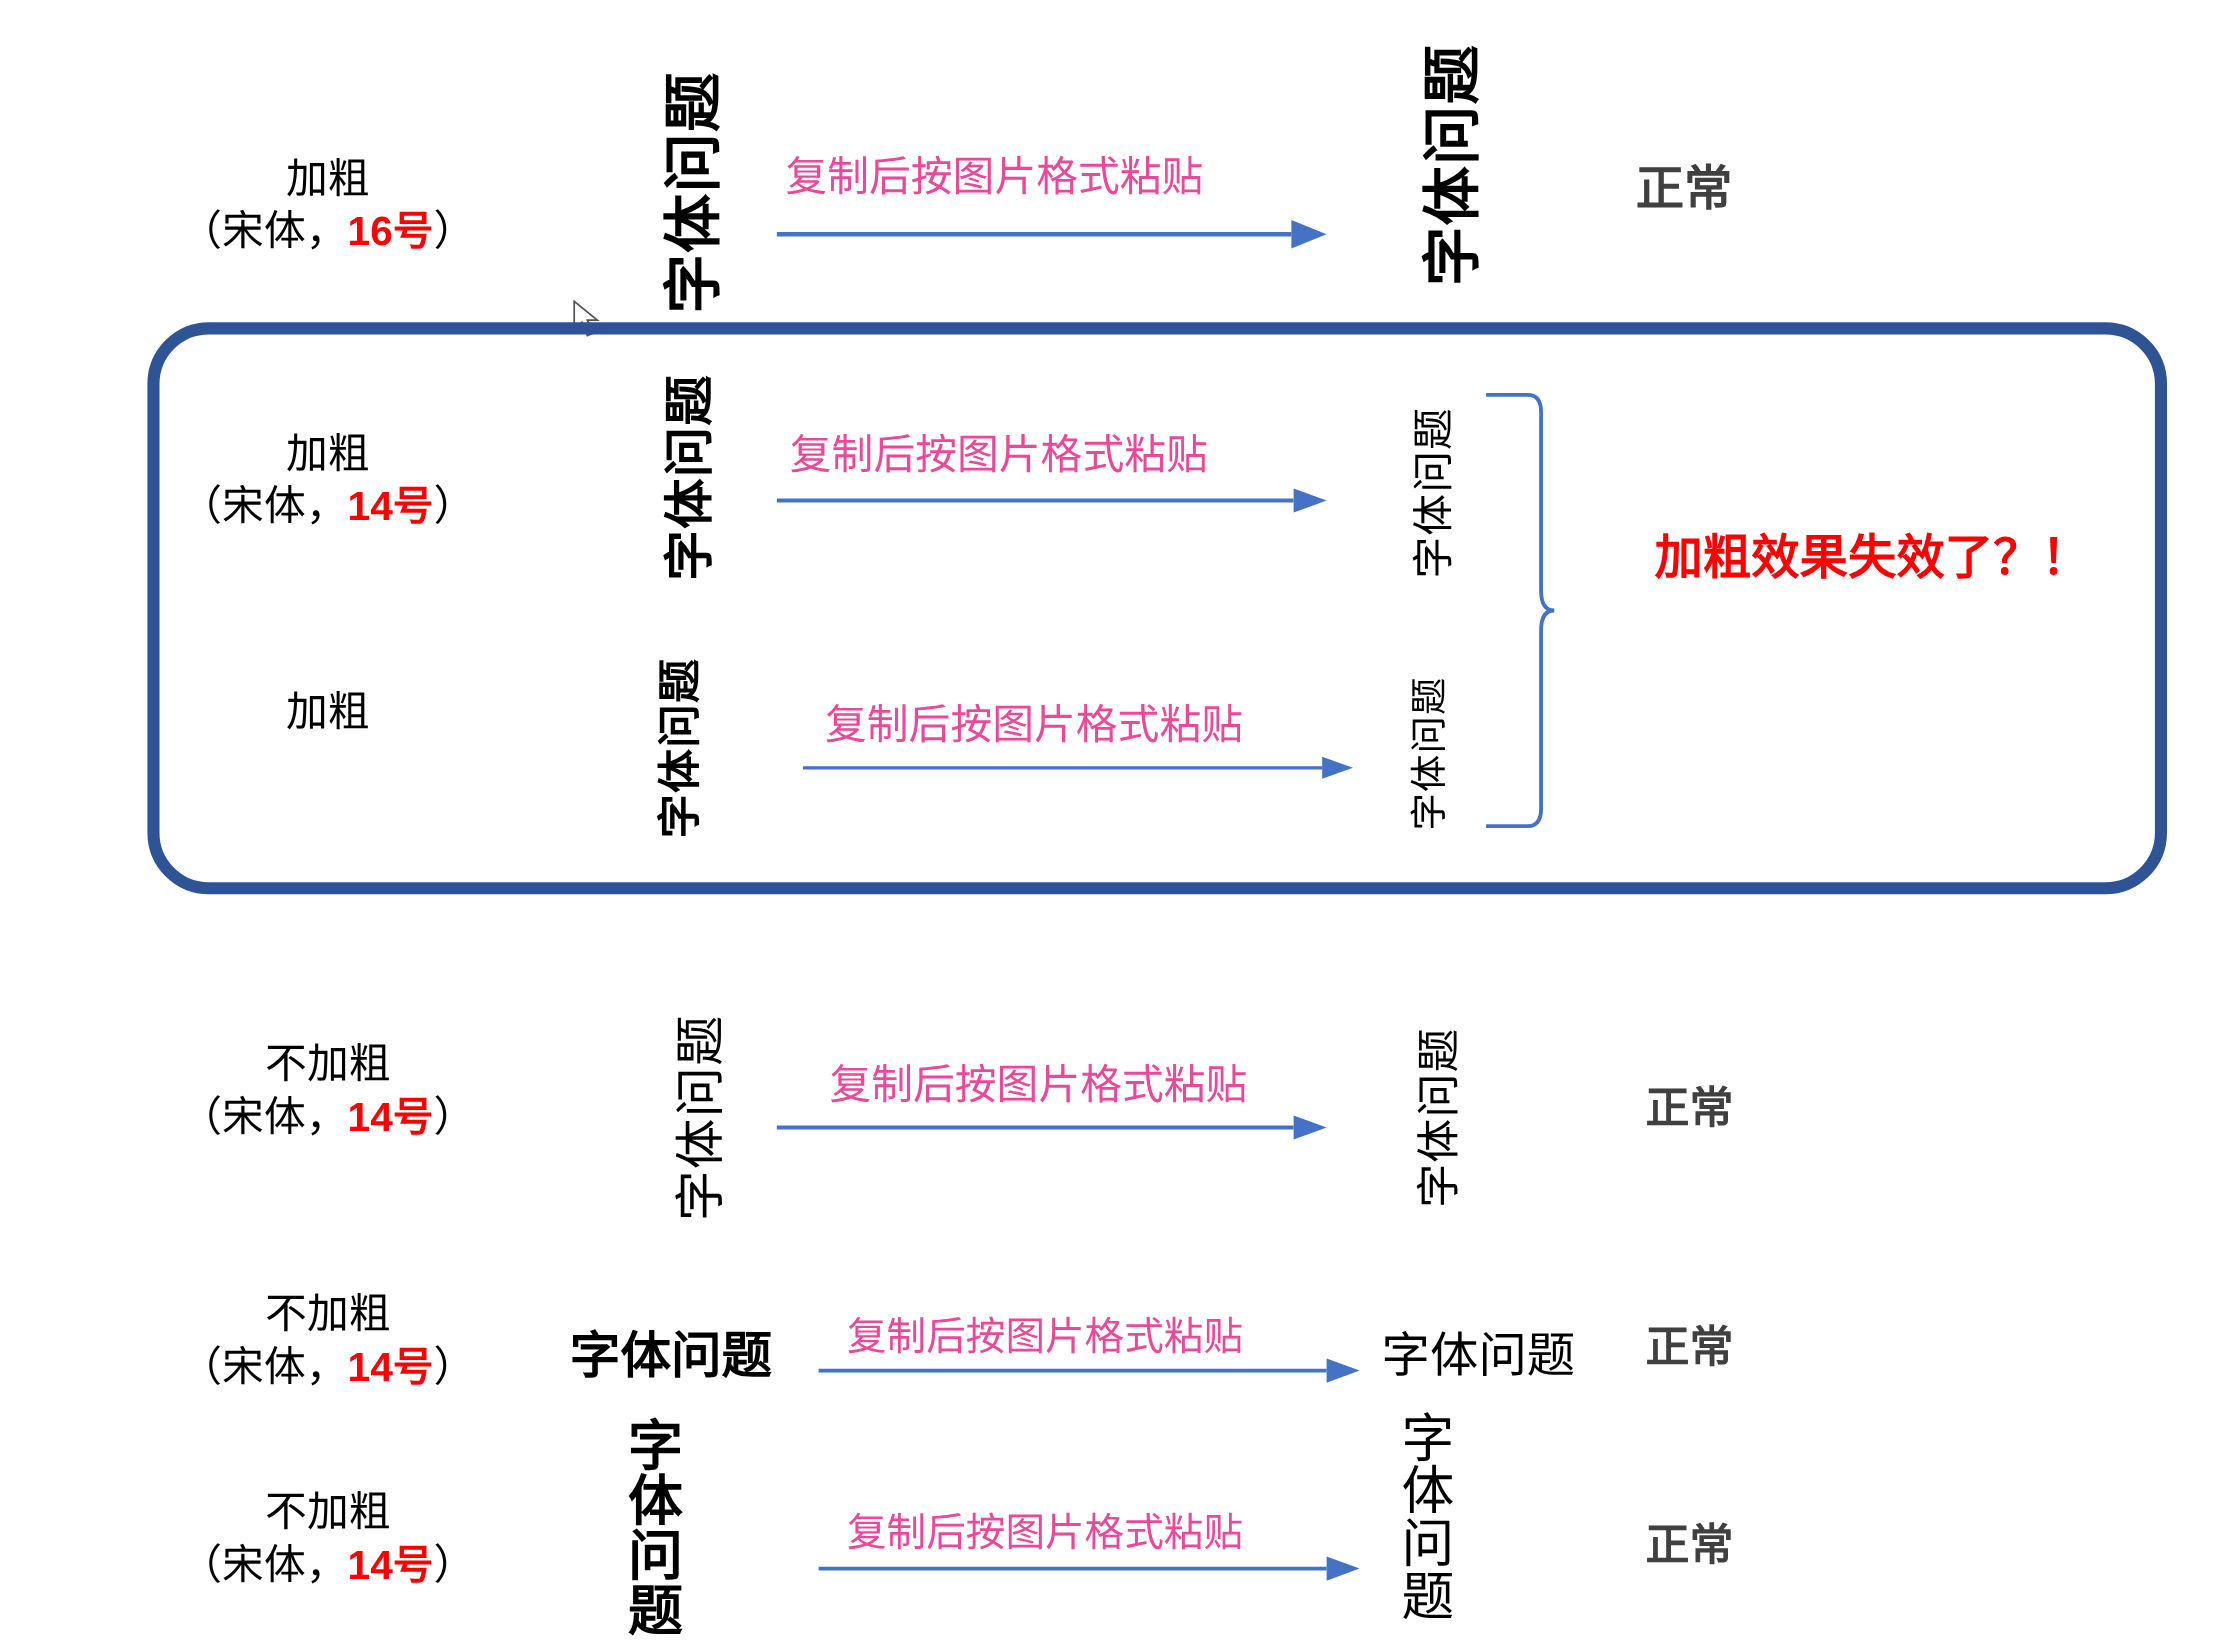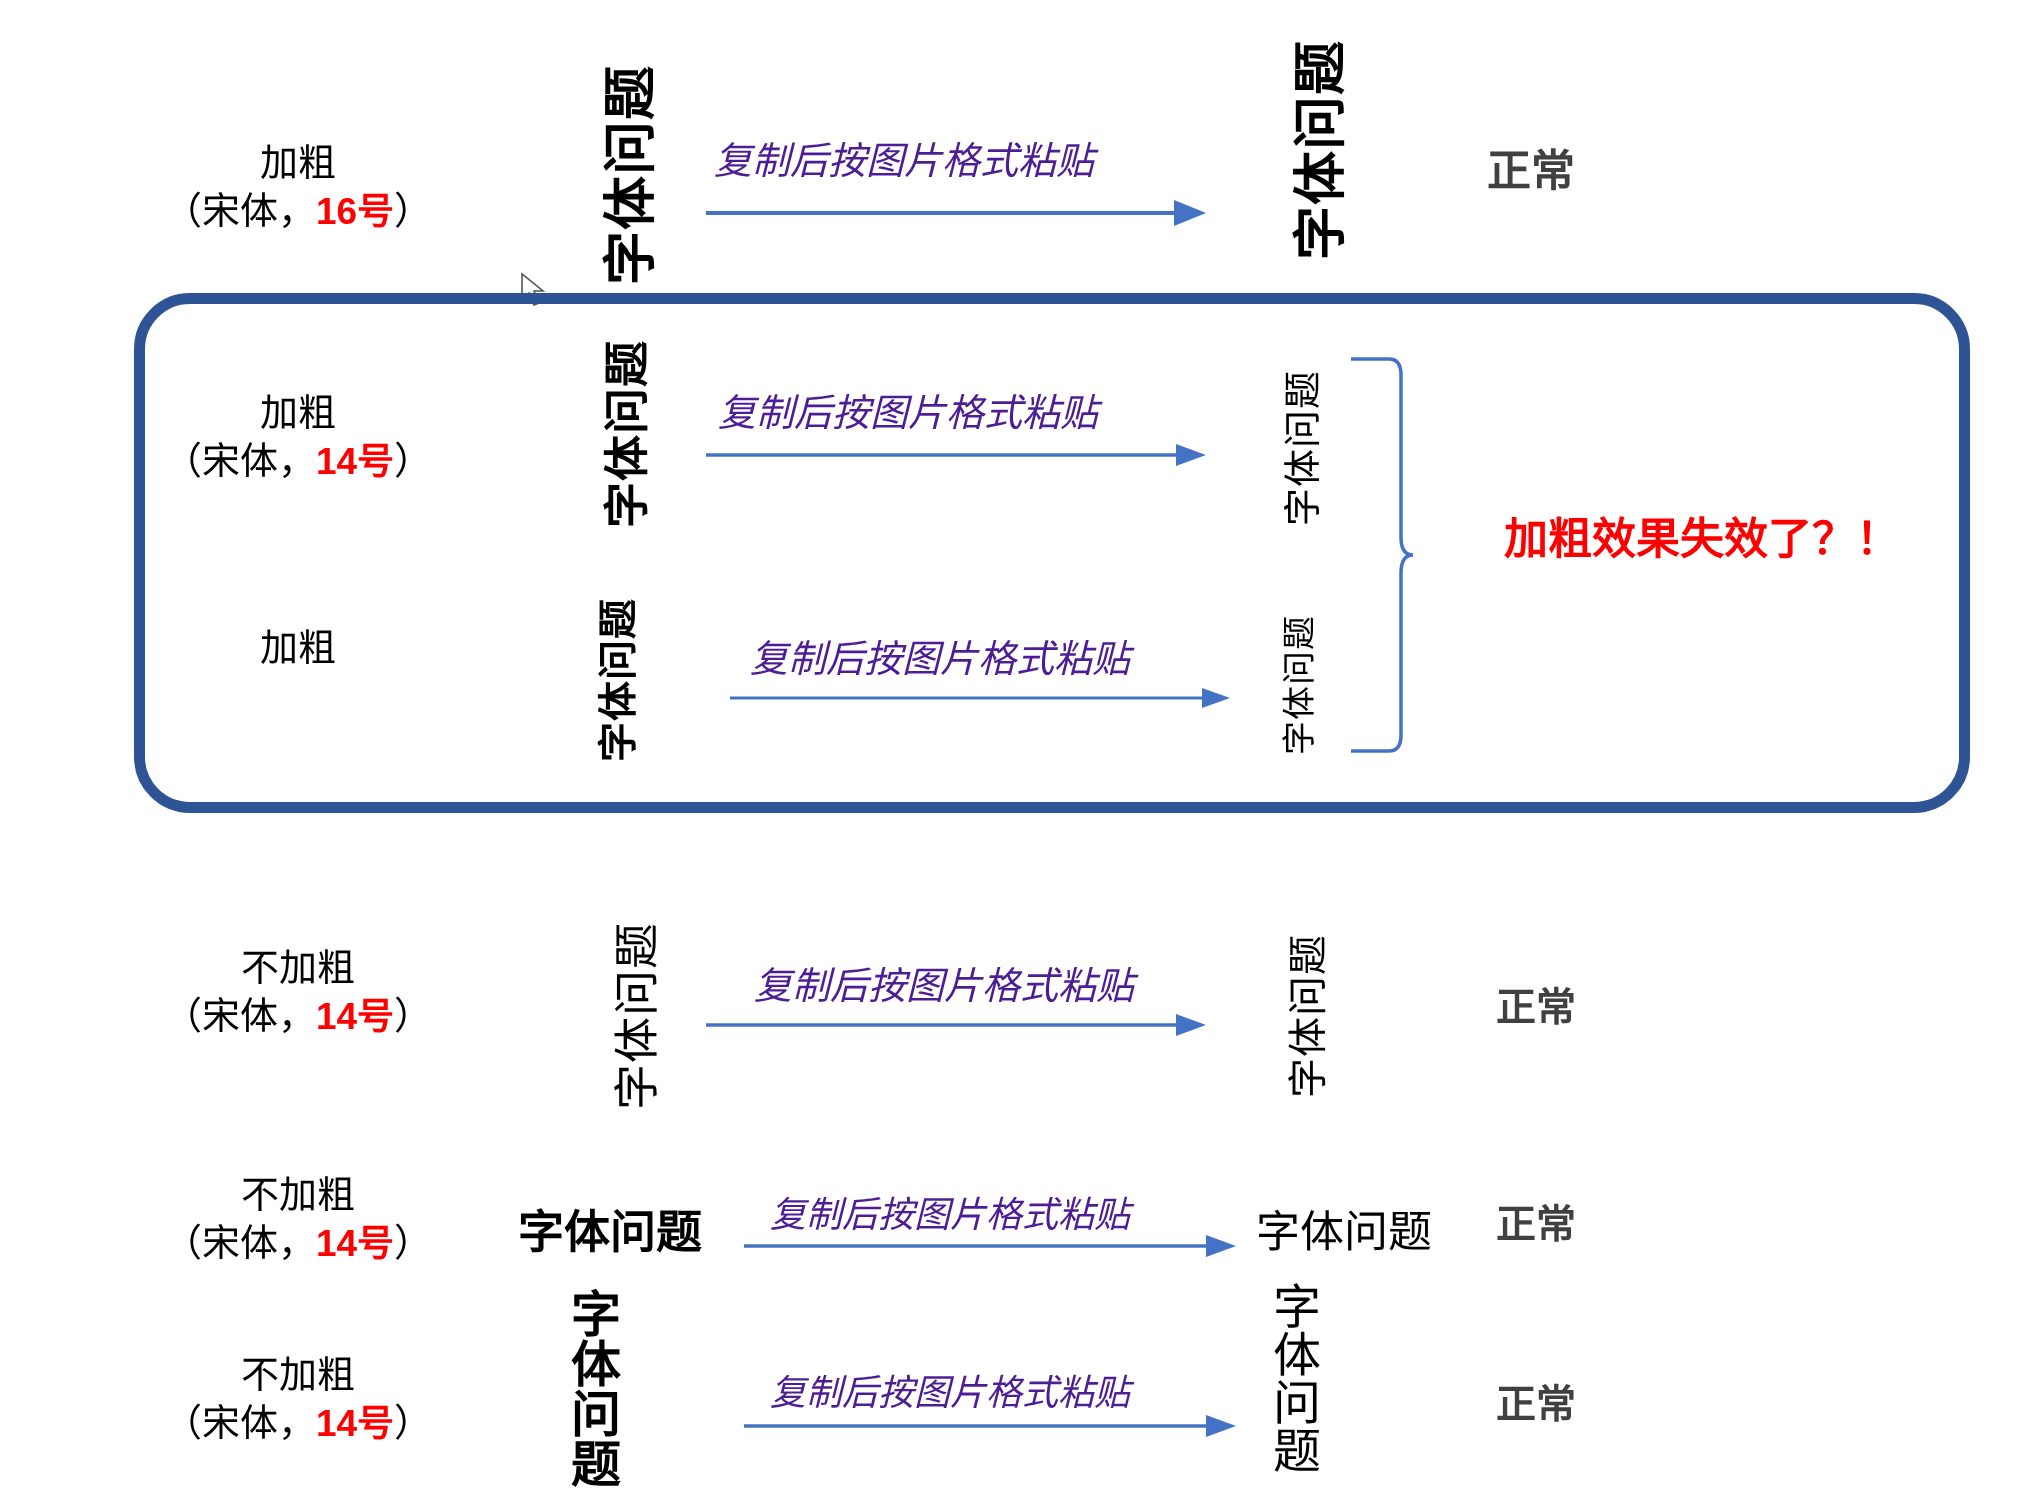--- a/index.html
+++ b/index.html
@@ -68,22 +68,21 @@
     white-space: nowrap;
     color: #000000;
   }
 
   
   .caption {
     position: absolute;
     white-space: nowrap;
     font-family: "Liberation Serif", "DejaVu Serif", serif;
     font-size: 38px;
-    color: #4c1d95;
-    font-style: italic;
+    color: #ec4899;
   }
 
   
   .arrow { position: absolute; }
 
   
   .status {
     position: absolute;
     white-space: nowrap;
     font-family: "Liberation Serif", "DejaVu Serif", serif;
@@ -112,21 +111,21 @@
     top: 478px;
     width: 430px;
     text-align: center;
     font-family: "Liberation Sans", "DejaVu Sans", sans-serif;
     font-weight: bold;
     font-size: 44px;
     line-height: 1.35;
     color: #FF0000;
     white-space: nowrap;
   }
-  #annotation span { display: block; margin-top: 31px; }
+  #annotation span { display: block; }
 
   
   #brace { position: absolute; left: 1345px; top: 355px; }
 
   
   #cursor { position: absolute; left: 520px; top: 272px; }
 </style>
 </head>
 <body>
 

